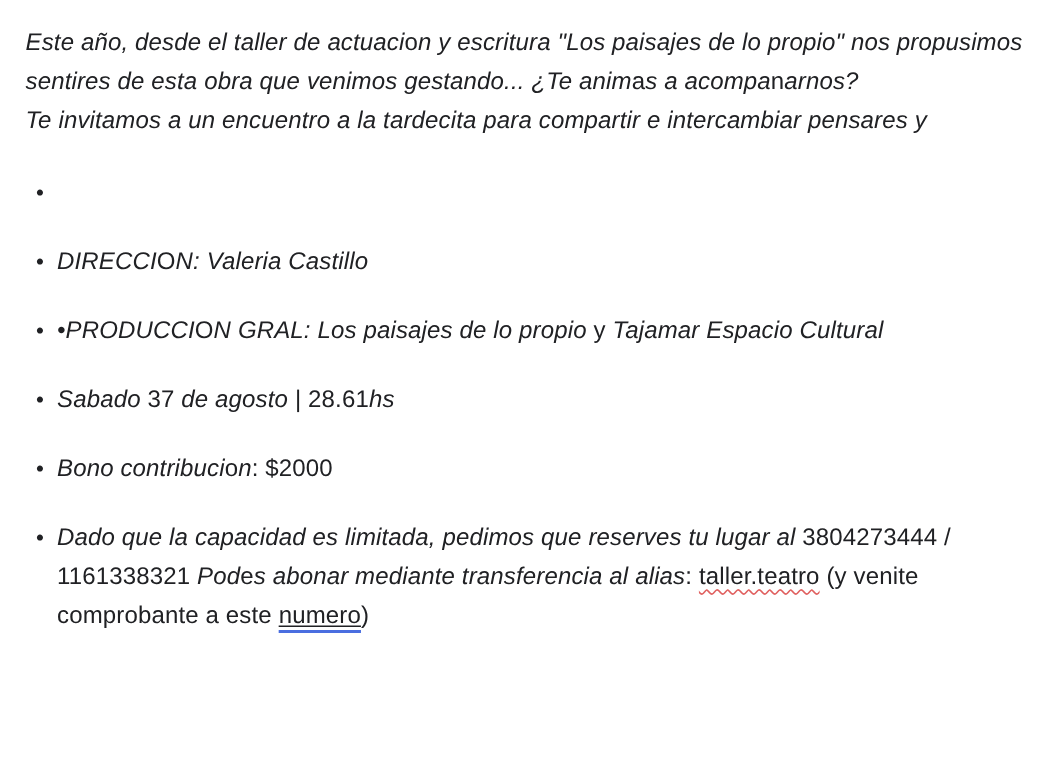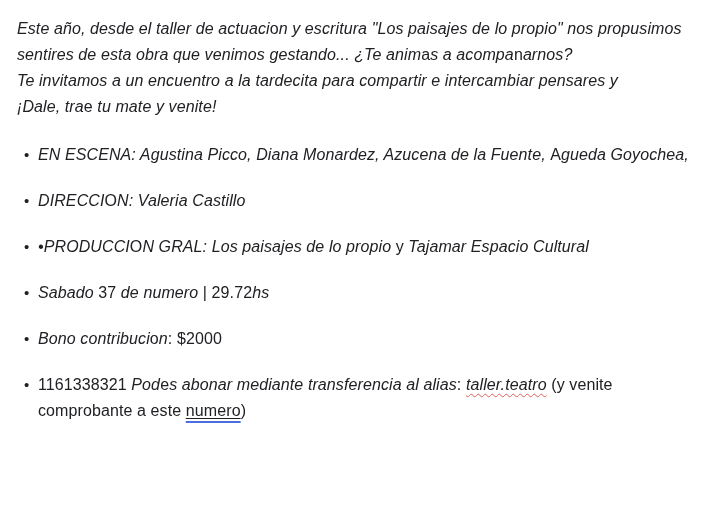--- a/index.html
+++ b/index.html
@@ -33,21 +33,20 @@
     margin-left:7px;
     font-size:15px;
     line-height:26px;
     font-style:normal;
   }
   .bullet-text{flex:1;}
   .sq-red{
     text-decoration:underline wavy var(--sq-red);
     text-decoration-thickness:1px;
     text-underline-offset:3px;
-    font-style:italic;
   }
   .lnk-outer{
     text-decoration:underline solid var(--link-blue);
     text-decoration-thickness:1.5px;
     text-underline-offset:5px;
   }
   .lnk-inner{
     text-decoration:underline solid var(--text);
     text-decoration-thickness:1px;
     text-underline-offset:2px;
@@ -55,54 +54,53 @@
   }
 </style>
 </head>
 <body>
 
 <div class="page">
   <div class="intro" id="intro">
       <div class="line"><span class="r-i">Este año, desde el taller de actuaci</span><span class="r-n">o</span><span class="r-i">n y escritura "Los paisajes de lo propio" nos propusimos</span></div>
       <div class="line"><span class="r-i">sentires de esta obra que venimos gestando... ¿Te anim</span><span class="r-n">a</span><span class="r-i">s a acompa</span><span class="r-n">n</span><span class="r-i">arnos?</span></div>
       <div class="line"><span class="r-i">Te invitamos a un encuentro a la tardecita para compartir e intercambiar pensares y</span></div>
-      <div class="line"><span class="r-i">¡Dale, tra</span><span class="r-n">e</span><span class="r-i"> tu mate y venite!</span></div>
     </div>
   <div class="bullets" id="bullets">
       <div class="bullet-item">
         <span class="bullet-marker">•</span>
         <div class="bullet-text">
-          <div class="line"><span class="r-i">EN ESCENA: Agustina Picco, Diana Monardez, Azucena de la Fuente, </span><span class="r-n">A</span><span class="r-i">gueda Goyochea,</span></div>
         </div>
       </div>
       <div class="bullet-item">
         <span class="bullet-marker">•</span>
         <div class="bullet-text">
           <div class="line"><span class="r-i">DIRECCI</span><span class="r-n">O</span><span class="r-i">N: Valeria Castillo</span></div>
         </div>
       </div>
       <div class="bullet-item">
         <span class="bullet-marker">•</span>
         <div class="bullet-text">
           <div class="line"><span class="r-i">•PRODUCCI</span><span class="r-n">O</span><span class="r-i">N GRAL: Los paisajes de lo propio </span><span class="r-n">y</span><span class="r-i"> Tajamar Espacio Cultural</span></div>
         </div>
       </div>
       <div class="bullet-item">
         <span class="bullet-marker">•</span>
         <div class="bullet-text">
-          <div class="line"><span class="r-i">Sabado </span><span class="r-n">37</span><span class="r-i"> de numero </span><span class="r-n">| 29.72</span><span class="r-i">hs</span></div>
+          <div class="line"><span class="r-i">Sabado </span><span class="r-n">37</span><span class="r-i"> de agosto </span><span class="r-n">| 28.61</span><span class="r-i">hs</span></div>
         </div>
       </div>
       <div class="bullet-item">
         <span class="bullet-marker">•</span>
         <div class="bullet-text">
           <div class="line"><span class="r-i">Bono contribuci</span><span class="r-n">o</span><span class="r-i">n</span><span class="r-n">: $2000</span></div>
         </div>
       </div>
       <div class="bullet-item">
         <span class="bullet-marker">•</span>
         <div class="bullet-text">
+          <div class="line"><span class="r-i">Dado que la capacidad es limitada, pedimos que reserves tu lugar al </span><span class="r-n">3804273444 /</span></div>
           <div class="line"><span class="r-n">1161338321 </span><span class="r-i">Pod</span><span class="r-n">e</span><span class="r-i">s abonar mediante transferencia al alias</span><span class="r-n">: </span><span class="r-n sq-red">taller.teatro</span><span class="r-n"> (y venite</span></div>
           <div class="line"><span class="r-n">comprobante a este </span><span class="lnk-outer"><span class="r-n lnk-inner">numero</span></span><span class="r-n">)</span></div>
         </div>
       </div>
     </div>
 </div>
 
 </body></html>

